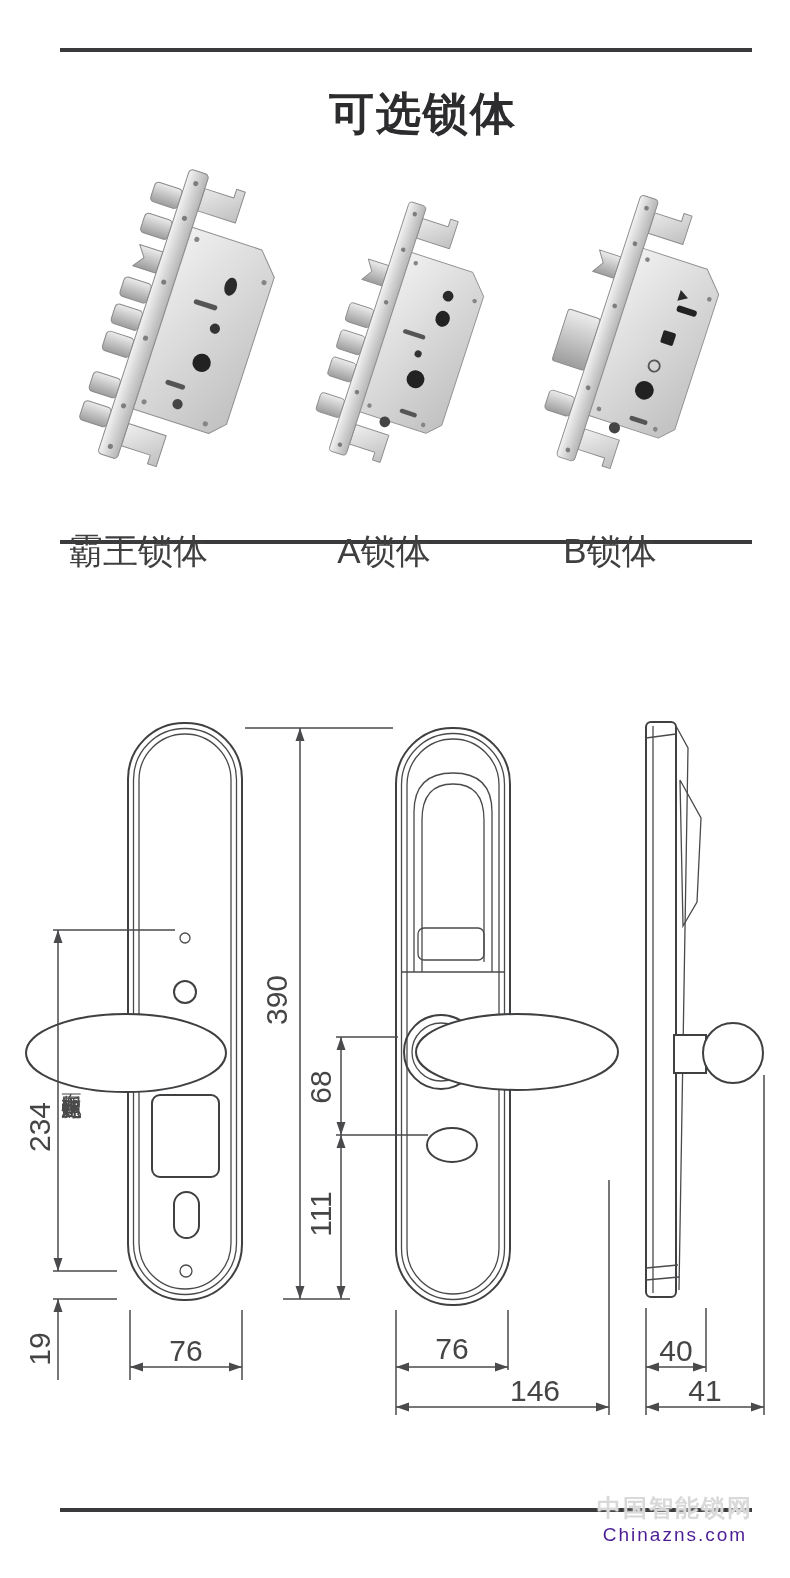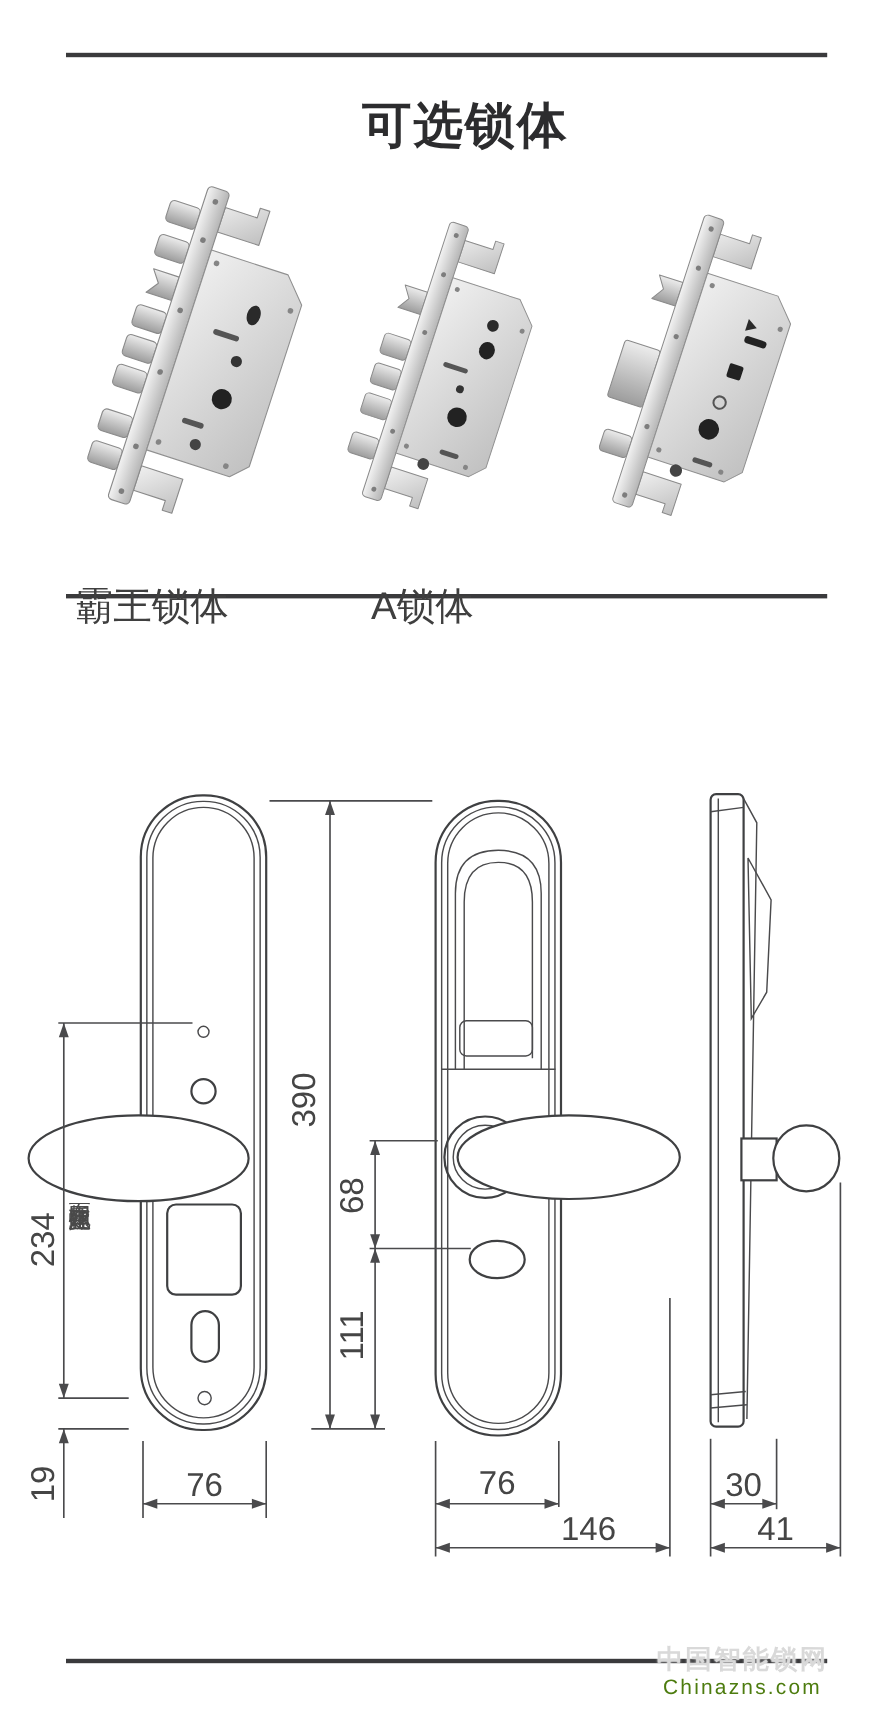--- a/index.html
+++ b/index.html
@@ -13,21 +13,21 @@
   .lock-img{position:absolute;}
   #drawing{position:absolute;left:0;top:680px;}
   .dim-label{position:absolute;width:70px;height:34px;line-height:34px;text-align:center;
              font-size:30px;color:#454545;}
   .rot{transform:rotate(-90deg);}
   .vtext{position:absolute;left:58px;top:1078px;width:28px;height:170px;
          writing-mode:vertical-rl;text-orientation:upright;font-size:20px;line-height:28px;
          letter-spacing:1px;color:#4a4a4a;text-align:left;}
   #watermark{position:absolute;left:570px;top:1492px;width:210px;text-align:center;}
   #wm1{font-size:24px;font-weight:bold;letter-spacing:2px;color:#d9d9d9;text-shadow:0 0 2px #fff;}
-  #wm2{font-size:19px;letter-spacing:2px;color:#4d7c0f;text-shadow:0 0 2px #fff;}
+  #wm2{font-size:19px;letter-spacing:2px;color:#4c1d95;text-shadow:0 0 2px #fff;}
   svg .outline{fill:none;stroke:#3f4042;stroke-width:2;}
   svg .thin{fill:none;stroke:#4a4a4c;stroke-width:1.3;}
   svg .dim{stroke:#4a4a4c;stroke-width:1.5;fill:none;}
   svg .arr{fill:#4a4a4c;stroke:none;}
   svg .white{fill:#ffffff;stroke:#3f4042;stroke-width:2;}
 </style>
 </head>
 <body>
 
 <div id="page">
@@ -138,20 +138,21 @@
       <rect x="146" y="138" width="14" height="14" rx="2" fill="#222"></rect>
       <circle cx="148" cy="178" r="6" fill="none" stroke="#555" stroke-width="2"></circle>
       <circle cx="146" cy="206" r="10" fill="#222"></circle>
       <rect x="140" y="236" width="20" height="5" rx="2.5" fill="#555"></rect>
       <circle cx="128" cy="254" r="6" fill="#444"></circle>
     </g>
   </svg>
 
   <div class="lock-label" style="left:38px">霸王锁体</div>
   <div class="lock-label" style="left:284px">A锁体</div>
+  <div class="lock-label" style="left:510px">B锁体</div>
 
   <svg id="drawing" width="790" height="760" viewBox="0 0 790 760">
 
     <g>
       <rect class="outline" x="128" y="43" width="114" height="577" rx="56"></rect>
       <rect class="thin" x="133.5" y="48.5" width="103" height="566" rx="51"></rect>
       <rect class="thin" x="139" y="54" width="92" height="555" rx="46"></rect>
       <circle class="thin" cx="185" cy="258" r="5"></circle>
       <circle class="outline" cx="185" cy="312" r="11"></circle>
       <ellipse class="white" cx="126" cy="373" rx="100" ry="39"></ellipse>
@@ -240,21 +241,21 @@
 
   <div class="dim-label rot" style="left:242px;top:983px">390</div>
   <div class="dim-label rot" style="left:5px;top:1110px">234</div>
   <div class="vtext">面板固定螺丝孔距</div>
   <div class="dim-label rot" style="left:5px;top:1332px">19</div>
   <div class="dim-label rot" style="left:286px;top:1070px">68</div>
   <div class="dim-label rot" style="left:286px;top:1197px">111</div>
   <div class="dim-label" style="left:151px;top:1334px">76</div>
   <div class="dim-label" style="left:417px;top:1332px">76</div>
   <div class="dim-label" style="left:500px;top:1374px">146</div>
-  <div class="dim-label" style="left:641px;top:1334px">30</div>
+  <div class="dim-label" style="left:641px;top:1334px">40</div>
   <div class="dim-label" style="left:670px;top:1374px">41</div>
 
   <div id="watermark">
     <div id="wm1">中国智能锁网</div>
     <div id="wm2">Chinazns.com</div>
   </div>
 
 </div>
 
 </body></html>

